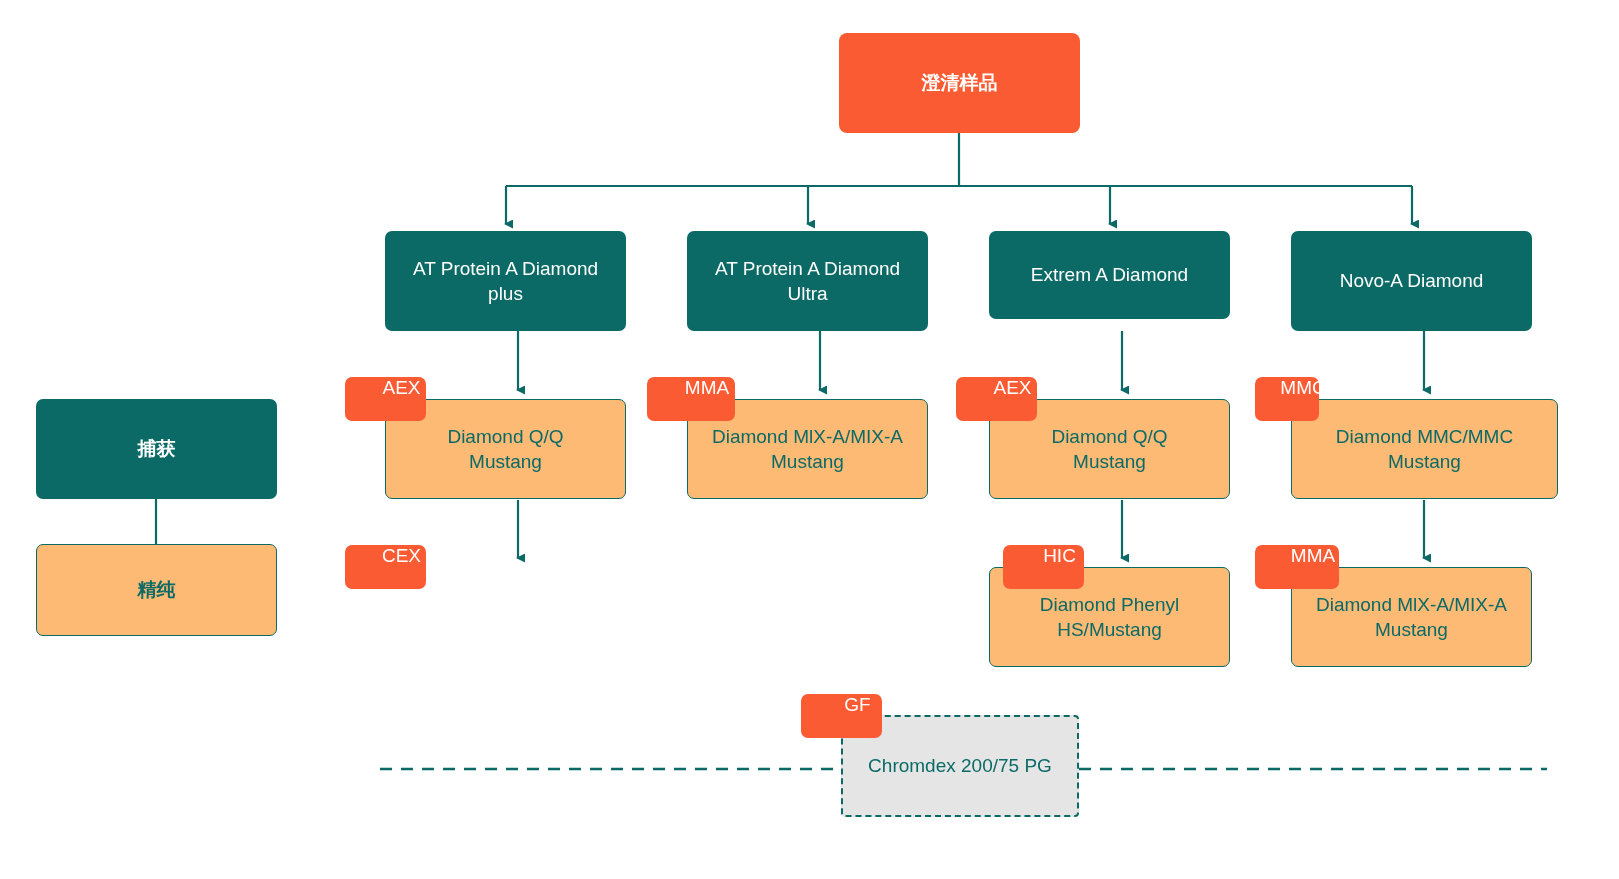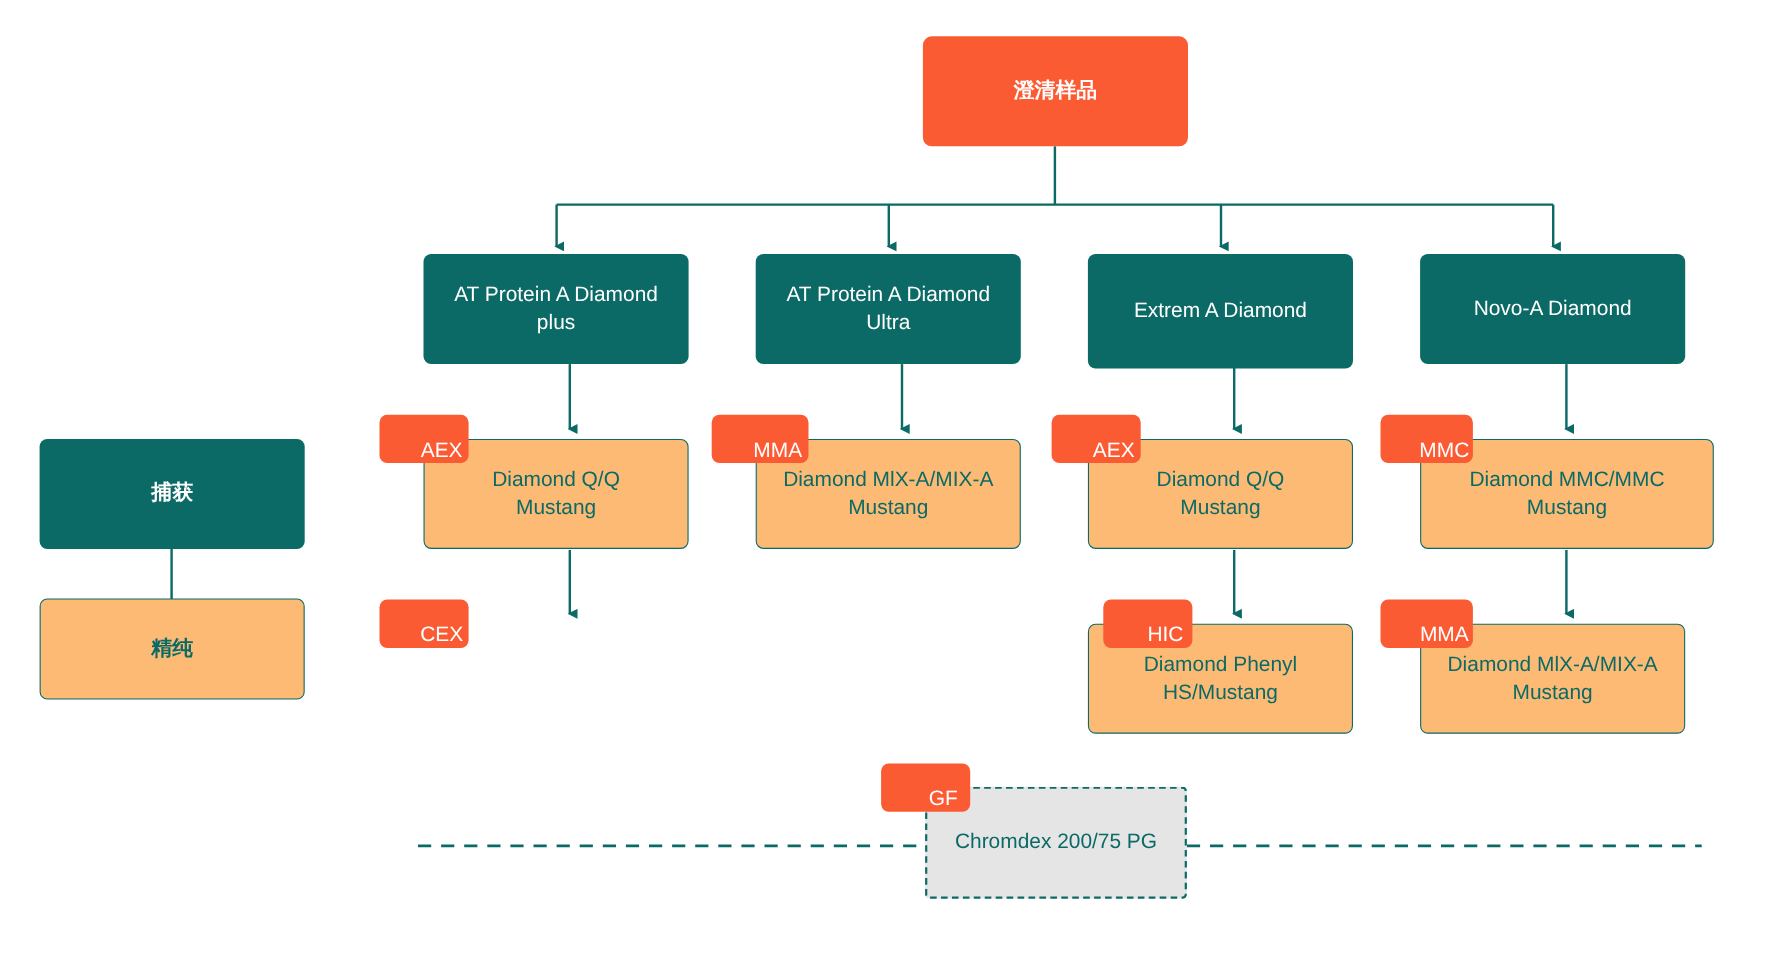--- a/index.html
+++ b/index.html
@@ -69,21 +69,21 @@
     font-size: 19px;
     font-weight: 700;
     border-radius: 8px;
   }
 
   
   .tag {
     position: absolute;
     box-sizing: border-box;
     display: flex;
-    align-items: flex-end;
+    align-items: flex-start;
     justify-content: center;
     background: #fb5b33;
     color: #ffffff;
     font-size: 19px;
     border-radius: 7px;
     z-index: 5;
     padding-left: 32px;
   }
 
   
@@ -174,42 +174,42 @@
 Ultra</span>
   </div>
   <div class="tag" style="left:647px; top:377px; width:88px; height:44px;">
     <span>MMA</span>
   </div>
   <div class="node outline" style="left:687px; top:399px; width:241px; height:100px;">
     <span class="lines">Diamond MlX-A/MIX-A
 Mustang</span>
   </div>
 
-  <div class="node teal" style="left:989px; top:231px; width:241px; height:104px;">
+  <div class="node teal" style="left:989px; top:231px; width:241px; height:88px;">
     <span class="lines">Extrem A Diamond</span>
   </div>
   <div class="tag" style="left:956px; top:377px; width:81px; height:44px;">
     <span>AEX</span>
   </div>
   <div class="node outline" style="left:989px; top:399px; width:241px; height:100px;">
     <span class="lines">Diamond Q/Q
 Mustang</span>
   </div>
   <div class="tag" style="left:956px; top:545px; width:81px; height:44px;margin-left:47px;">
     <span>HIC</span>
   </div>
   <div class="node outline" style="left:989px; top:567px; width:241px; height:100px;">
     <span class="lines">Diamond Phenyl
 HS/Mustang</span>
   </div>
 
   <div class="node teal" style="left:1291px; top:231px; width:241px; height:100px;">
     <span class="lines">Novo-A Diamond</span>
   </div>
-  <div class="tag" style="left:1255px; top:377px; width:84px; height:44px;">
+  <div class="tag" style="left:1255px; top:377px; width:64px; height:44px;">
     <span>MMC</span>
   </div>
   <div class="node outline" style="left:1291px; top:399px; width:267px; height:100px;">
     <span class="lines">Diamond MMC/MMC
 Mustang</span>
   </div>
   <div class="tag" style="left:1255px; top:545px; width:84px; height:44px;">
     <span>MMA</span>
   </div>
   <div class="node outline" style="left:1291px; top:567px; width:241px; height:100px;">

